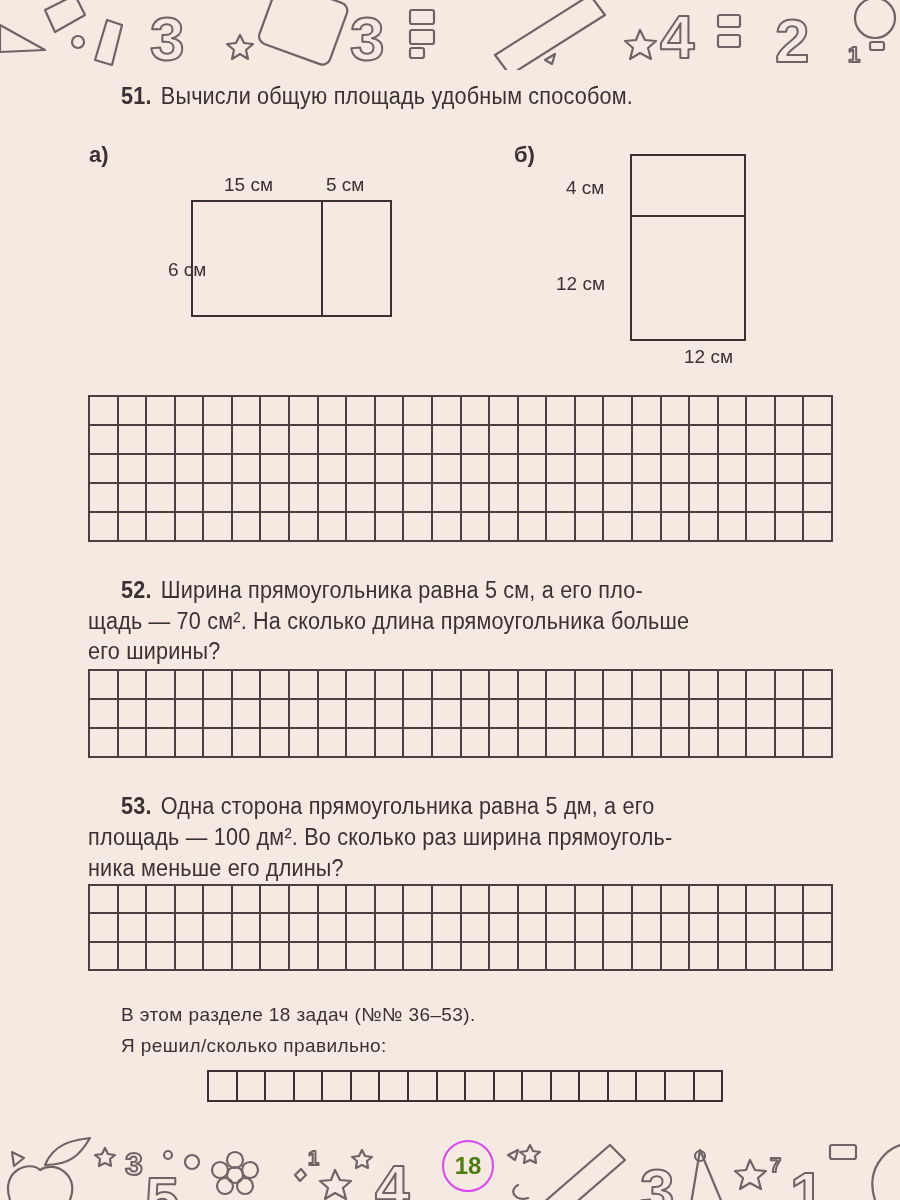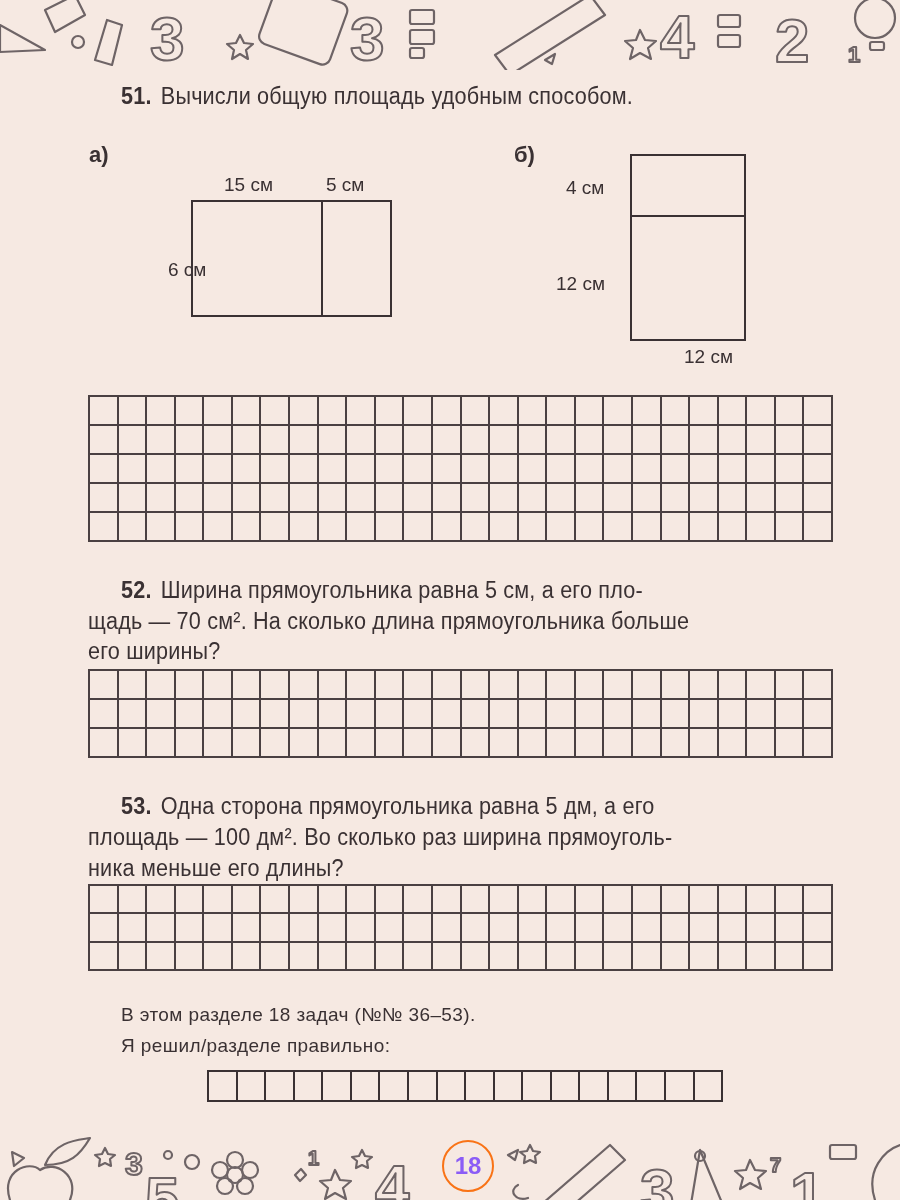--- a/index.html
+++ b/index.html
@@ -36,23 +36,23 @@
   }
   .grid .cell { border-right:2px solid #4a4042; border-bottom:2px solid #4a4042; box-sizing:border-box; }
 
   .summary { position:absolute; left:121px; font-size:19px; font-weight:normal; letter-spacing:0.4px; white-space:nowrap; }
   .score { position:absolute; left:207px; top:1070px; width:516px; height:32px; display:flex; border:2px solid #3a3133; box-sizing:border-box; }
   .score .box { flex:1; border-right:2px solid #3a3133; }
   .score .box:last-child { border-right:none; }
 
   .page-num {
     position:absolute; left:442px; top:1140px; width:52px; height:52px; border-radius:50%;
-    border:2px solid #f97316; background:#f6e9e2; box-sizing:border-box;
+    border:2px solid #d946ef; background:#f6e9e2; box-sizing:border-box;
     display:flex; align-items:center; justify-content:center;
-    font-size:24px; font-weight:bold; color:#8b5cf6;
+    font-size:24px; font-weight:bold; color:#4d7c0f;
   }
 </style>
 </head>
 <body>
 
 <div class="doodles top">
   <svg viewBox="0 0 900 70">
     <path d="M0 25 L45 50 L0 52 Z"></path>
     <path d="M45 10 L75 -5 L85 15 L55 32 Z M95 60 l12 -40 l15 5 l-10 40 z"></path>
     <circle cx="78" cy="42" r="6"></circle>
@@ -398,21 +398,21 @@
     <div class="cell"></div>
     <div class="cell"></div>
     <div class="cell"></div>
     <div class="cell"></div>
     <div class="cell"></div>
     <div class="cell"></div>
     <div class="cell"></div>
   </div>
 
 <div class="summary" style="top:1004px;">В этом разделе 18 задач (№№ 36–53).</div>
-<div class="summary" style="top:1035px;">Я решил/разделе правильно:</div>
+<div class="summary" style="top:1035px;">Я решил/сколько правильно:</div>
 <div class="score" id="score">
     <div class="box"></div>
     <div class="box"></div>
     <div class="box"></div>
     <div class="box"></div>
     <div class="box"></div>
     <div class="box"></div>
     <div class="box"></div>
     <div class="box"></div>
     <div class="box"></div>

